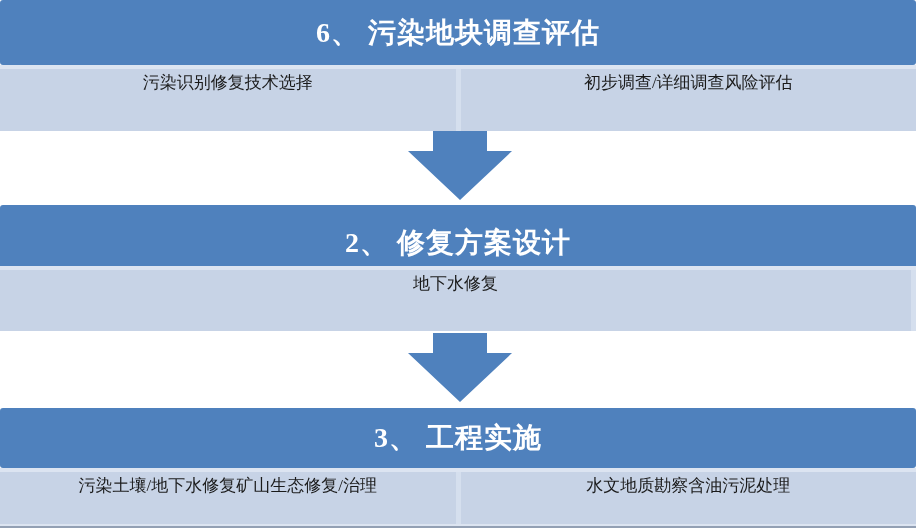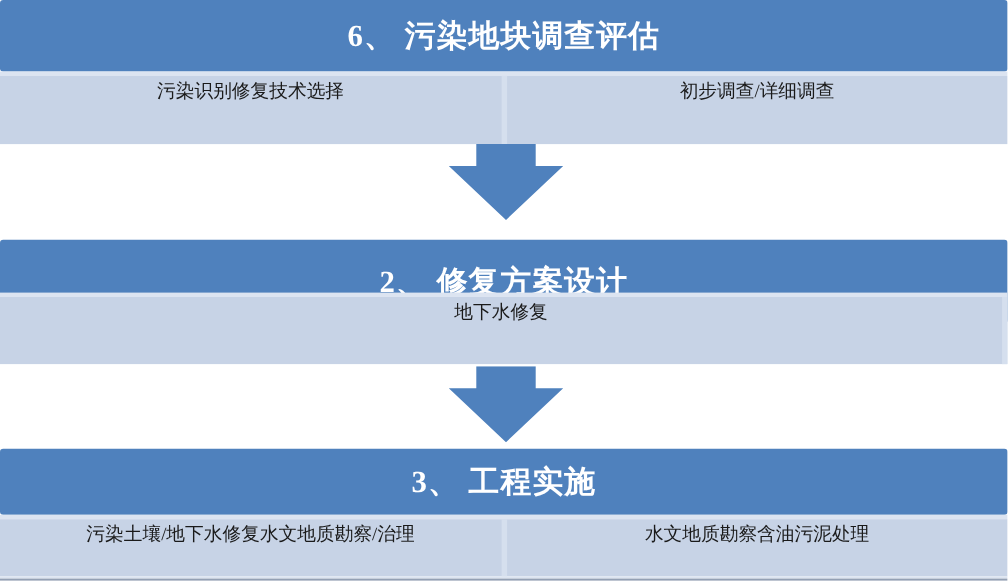--- a/index.html
+++ b/index.html
@@ -48,30 +48,31 @@
 </div>
 <div class="hdiv" style="top:65px;height:4px;"></div>
 <div class="stage-rows" style="top:69px;height:62px;">
   <div class="cell">
     <div class="item">污染识别</div>
     <div class="item">修复技术选择</div>
   </div>
   <div class="vdiv"></div>
   <div class="cell">
     <div class="item">初步调查/详细调查</div>
+    <div class="item">风险评估</div>
   </div>
 </div>
 
 <div class="arrow" style="top:131px;left:408px;">
   <svg viewBox="0 0 104 69" xmlns="http://www.w3.org/2000/svg">
     <polygon points="25,0 79,0 79,20 104,20 52,69 0,20 25,20" fill="var(--arrow)"></polygon>
   </svg>
 </div>
 
-<div class="stage-header" style="top:218px;height:76px;">
+<div class="stage-header" style="top:205px;height:76px;">
   <span>2、 修复方案设计</span>
 </div>
 <div class="hdiv" style="top:266px;height:4px;"></div>
 <div class="stage-rows" style="top:270px;height:61px;">
   <div class="cell">
     <div class="item">地下水修复</div>
   </div>
   <div class="vdiv"></div>
 </div>
 
@@ -81,21 +82,21 @@
   </svg>
 </div>
 
 <div class="stage-header" style="top:408px;height:60px;">
   <span>3、 工程实施</span>
 </div>
 <div class="hdiv" style="top:468px;height:4px;"></div>
 <div class="stage-rows" style="top:472px;height:52px;">
   <div class="cell">
     <div class="item">污染土壤/地下水修复</div>
-    <div class="item">水文地质勘察/治理</div>
+    <div class="item">矿山生态修复/治理</div>
   </div>
   <div class="vdiv"></div>
   <div class="cell">
     <div class="item">水文地质勘察</div>
     <div class="item">含油污泥处理</div>
   </div>
 </div>
 <div class="hdiv" style="top:524px;height:2px;"></div>
 <div class="bottom-line" style="top:526px;"></div>
 

